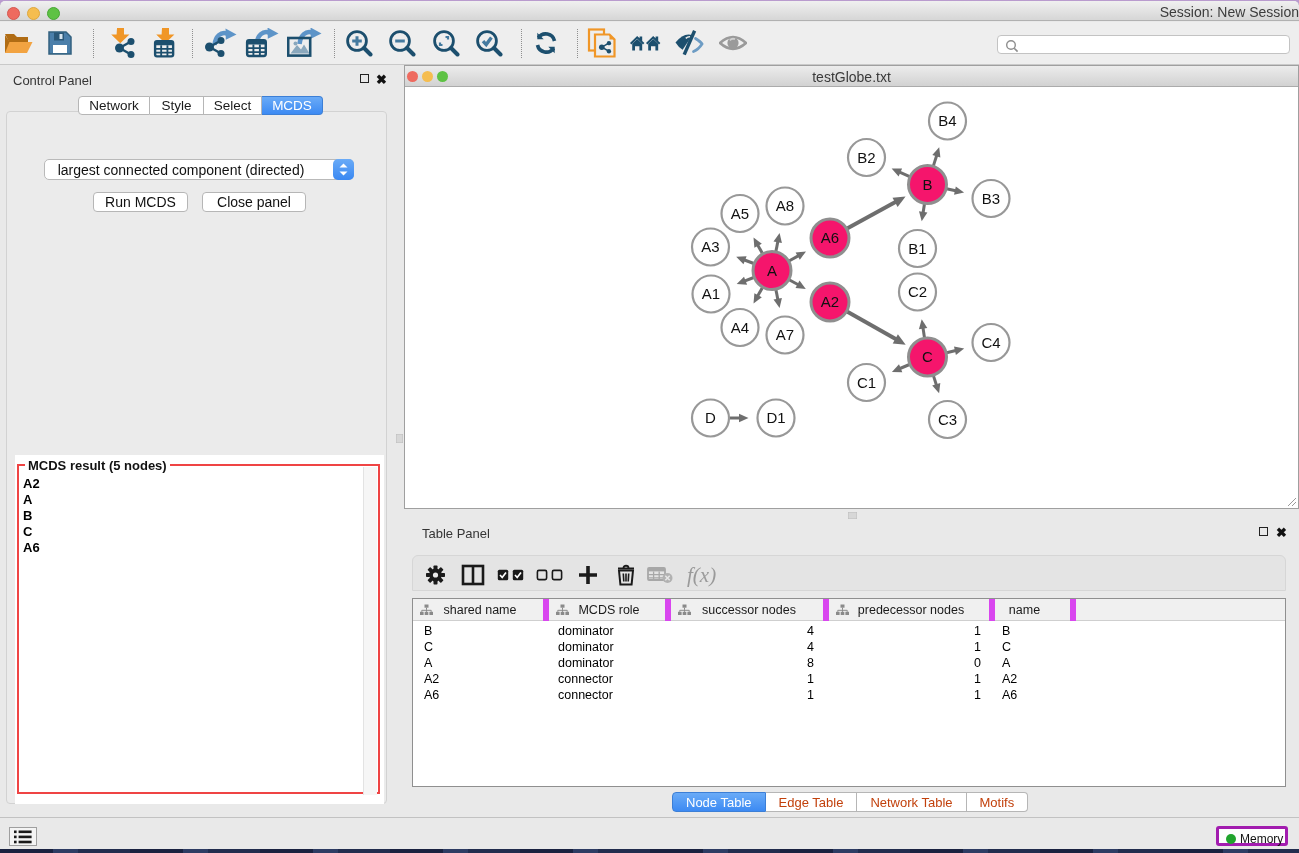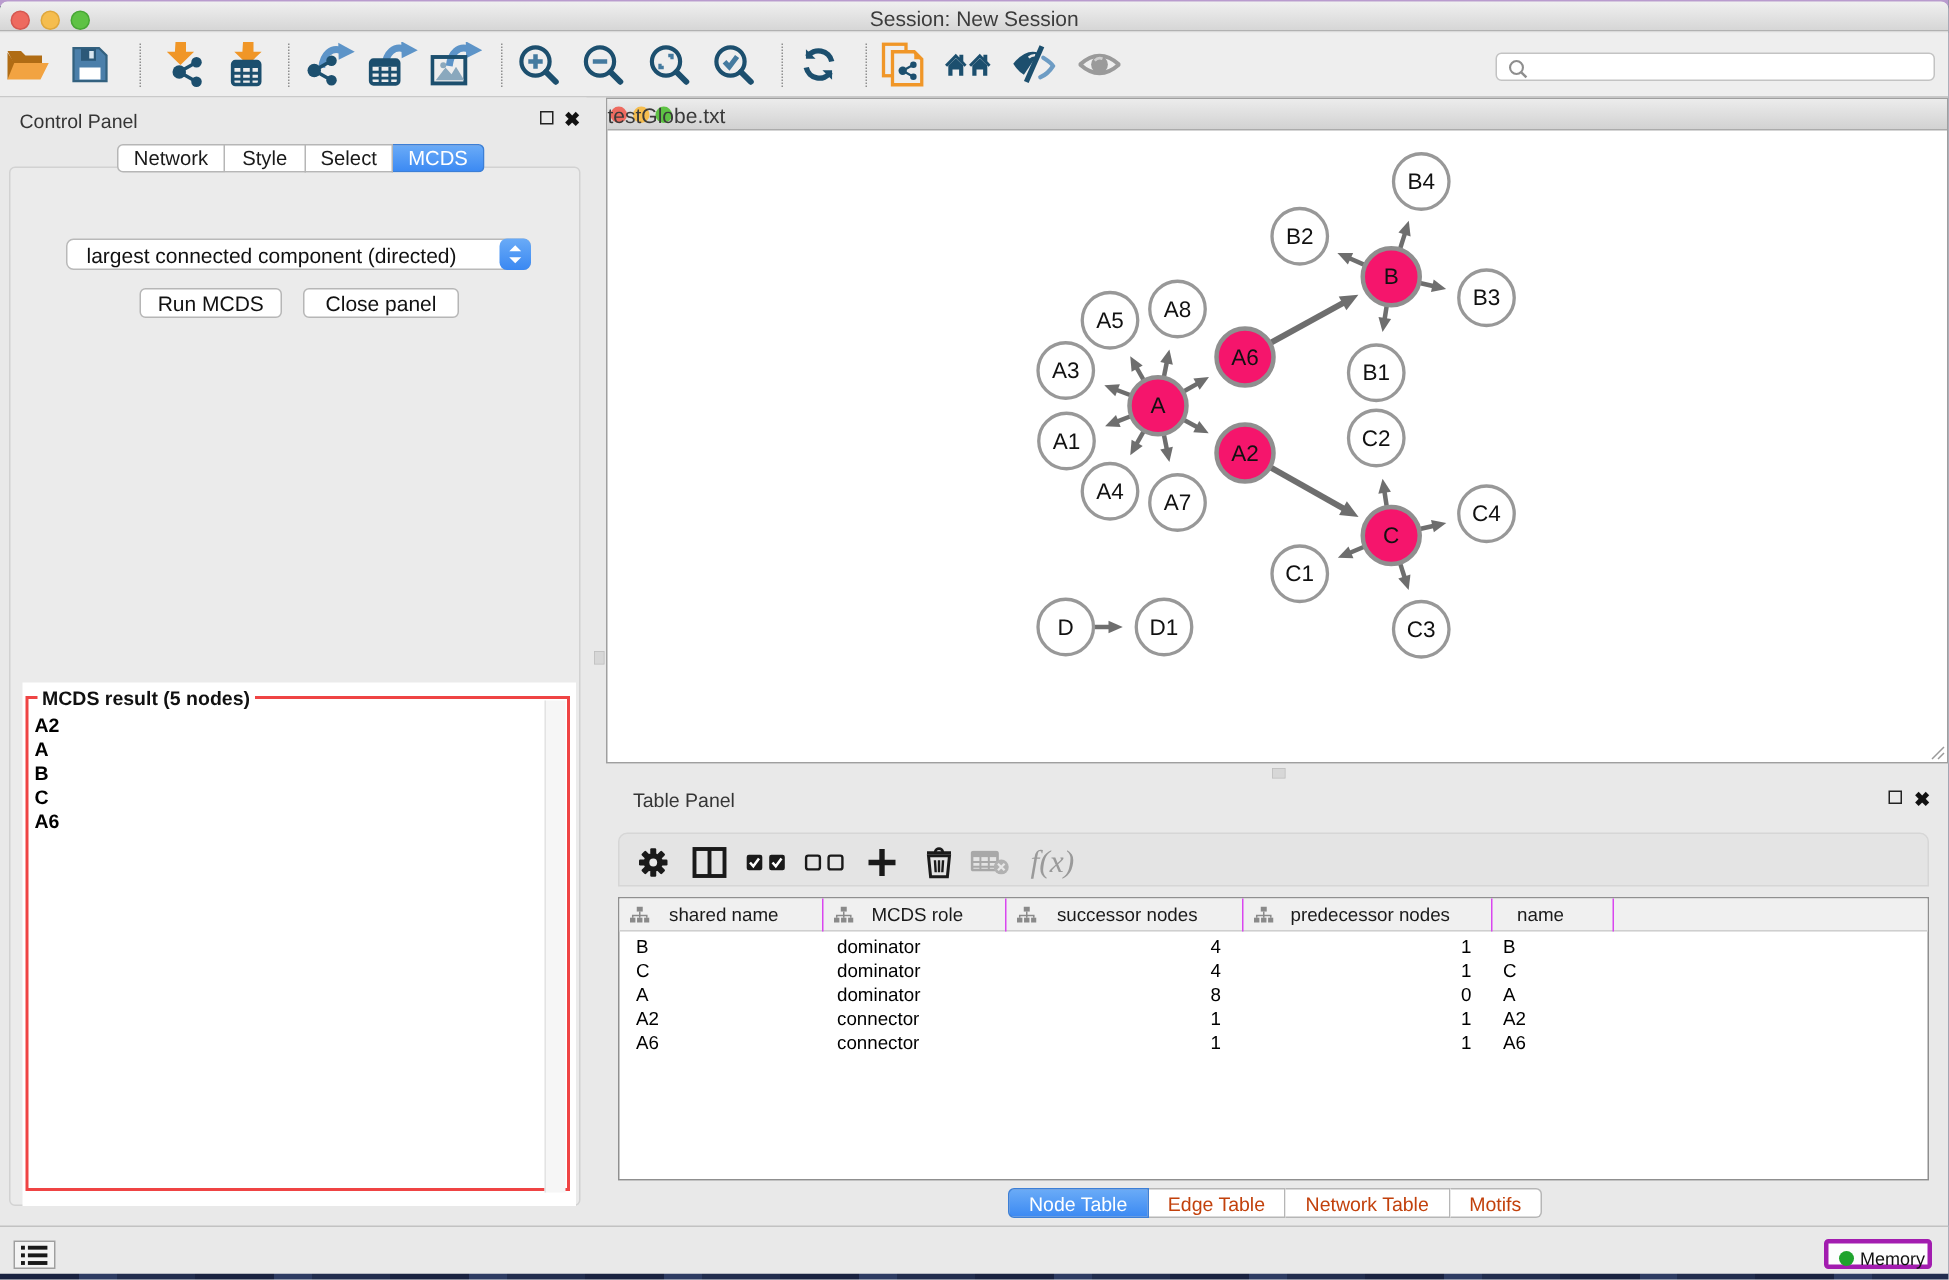--- a/index.html
+++ b/index.html
@@ -1,21 +1,21 @@
 <!DOCTYPE html>
 <html><head><meta charset="utf-8"><style>
 * { margin:0; padding:0; box-sizing:border-box; }
 html,body { width:1299px; height:853px; overflow:hidden; font-family:"Liberation Sans",sans-serif; }
 body { background:repeating-linear-gradient(90deg,#1a2240 0 53px,#2e3c63 53px 78px,#222d4e 78px 130px); position:relative; }
 .abs { position:absolute; }
 #mainwin { position:absolute; left:0; top:1px; width:1299px; height:848px; background:#e9e9e9; border-radius:5px 5px 0 0; overflow:hidden; }
 #titlebar { position:absolute; left:0; top:0; width:1299px; height:20px;
   background:linear-gradient(#f0f0f0,#d6d6d6); border-bottom:1px solid #b1b1b1; border-radius:5px 5px 0 0; }
 .tl { position:absolute; top:6px; width:13px; height:13px; border-radius:50%; }
-#titlebar .t { position:absolute; width:100%; text-align:center; top:3px; font-size:14px; color:#3c3c3c; }
+#titlebar .t { position:absolute; width:100%; text-align:right; top:3px; font-size:14px; color:#3c3c3c; }
 #toolbar { position:absolute; left:0; top:21px; width:1299px; height:43px; background:#eeeeee; border-bottom:1px solid #c9c9c9; }
 .ti { position:absolute; top:50%; transform:translateY(-50%); }
 .ti svg { display:block; }
 .vsep { position:absolute; top:7px; height:29px; width:0; border-left:1px dotted #8f8f8f; }
 #search { position:absolute; left:997px; top:13px; width:293px; height:19px; background:#fff;
   border:1px solid #c3c3c3; border-radius:4px; }
 #search svg { position:absolute; left:7px; top:3px; }
 
 #cp { position:absolute; left:0; top:64px; width:391px; height:753px; background:#e9e9e9; }
 .ptitle { position:absolute; font-size:13px; color:#353535; }
@@ -41,30 +41,30 @@
 #resbox { position:absolute; left:15px; top:390px; width:369px; height:349px; background:#fff; }
 #fieldset { position:absolute; left:2px; top:9px; width:363px; height:330px; border:2px solid #ef4444;font-weight:bold; }
 #fieldset legend { position:absolute; left:6px; top:-8px; background:#fff; font-size:13px; color:#111; padding:0 3px; }
 #mlist { position:absolute; left:4px; top:10px; font-size:13px; color:#000; line-height:16px; }
 #sbar { position:absolute; right:1px; top:1px; width:14px; height:328px; background:#f6f6f6; border-left:1px solid #e3e3e3; }
 
 #nw { position:absolute; left:404px; top:64px; width:895px; height:444px; background:#fff;
   border:1px solid #9f9f9f; }
 #nwtitle { position:absolute; left:0; top:0; width:100%; height:21px;
   background:linear-gradient(#ececec,#d2d2d2); border-bottom:1px solid #ababab; }
-#nwtitle .t { position:absolute; width:100%; text-align:left; top:3px; font-size:14px; color:#3a3a3a; }
+#nwtitle .t { position:absolute; width:100%; text-align:center; top:3px; font-size:14px; color:#3a3a3a; }
 .tl2 { position:absolute; top:5px; width:11px; height:11px; border-radius:50%; }
 
 #tp { position:absolute; left:404px; top:520px; width:895px; height:297px; }
 #tptool { position:absolute; left:8px; top:34px; width:874px; height:36px; background:#e4e4e4;
   border:1px solid #d6d6d6; border-radius:6px 6px 0 0; }
 #tptool .ti { top:19px; }
 #ttable { position:absolute; left:8px; top:77px; width:874px; height:189px; background:#fff; border:1px solid #8f8f8f; }
 #thead { position:absolute; left:0; top:0; width:100%; height:22px; background:#f0f0f0; border-bottom:1px solid #cfcfcf; }
-.th { position:absolute; top:0; height:22px; border-right:1px solid #d946ef; font-size:12.5px; color:#1a1a1a; }
+.th { position:absolute; top:0; height:22px; border-right:6px solid #d946ef; font-size:12.5px; color:#1a1a1a; }
 .th svg { position:absolute; left:7px; top:5px; }
 .th span { position:absolute; left:20px; right:16px; text-align:center; top:4px; }
 .tr { position:relative; height:16px; font-size:12.5px; color:#000; }
 .tr span { position:absolute; top:1px; }
 .c1 { left:11px; } .c2 { left:145px; } .c3 { right:471px; } .c4 { right:304px; } .c5 { left:589px; }
 #btabs { position:absolute; display:flex; left:268px; top:271px; }
 .btab { height:20px; background:#fff; border:1px solid #b6b6b6; border-left:none; font-size:13px;
   color:#c2410c; line-height:19px; padding:0 13px; }
 .btab.first { border-left:1px solid #b6b6b6; border-radius:4px 0 0 4px; }
 .btab.last { border-radius:0 4px 4px 0; }

